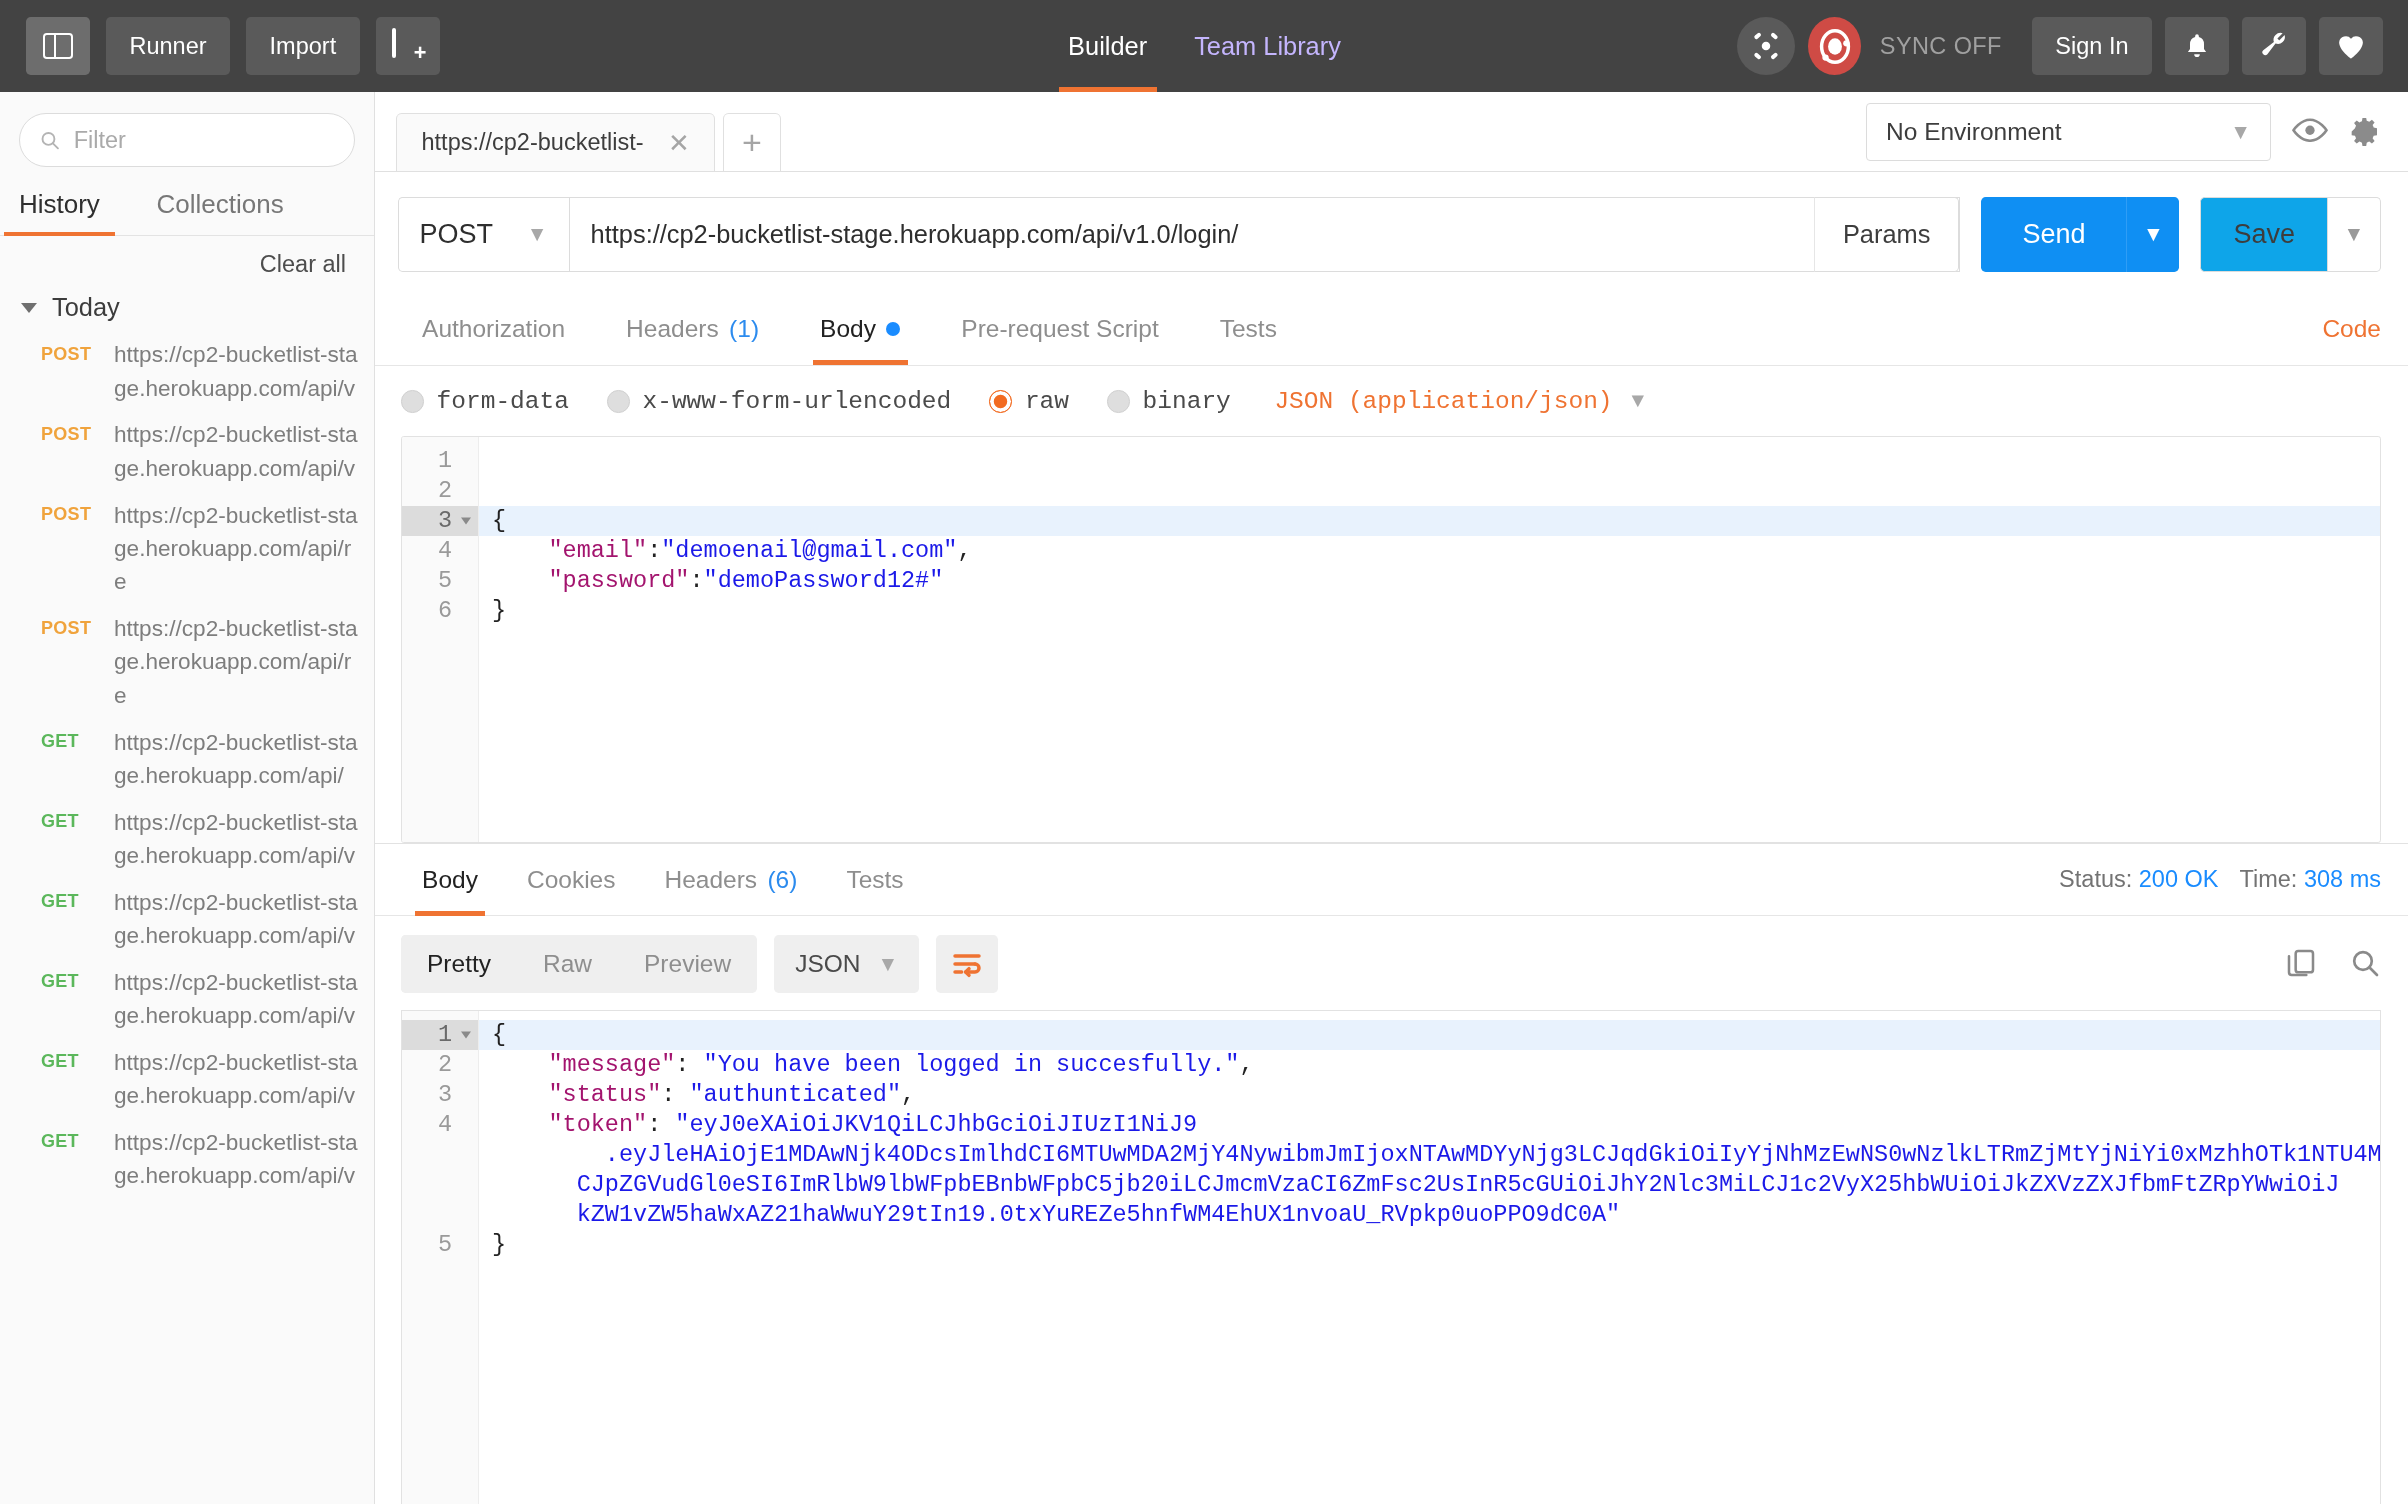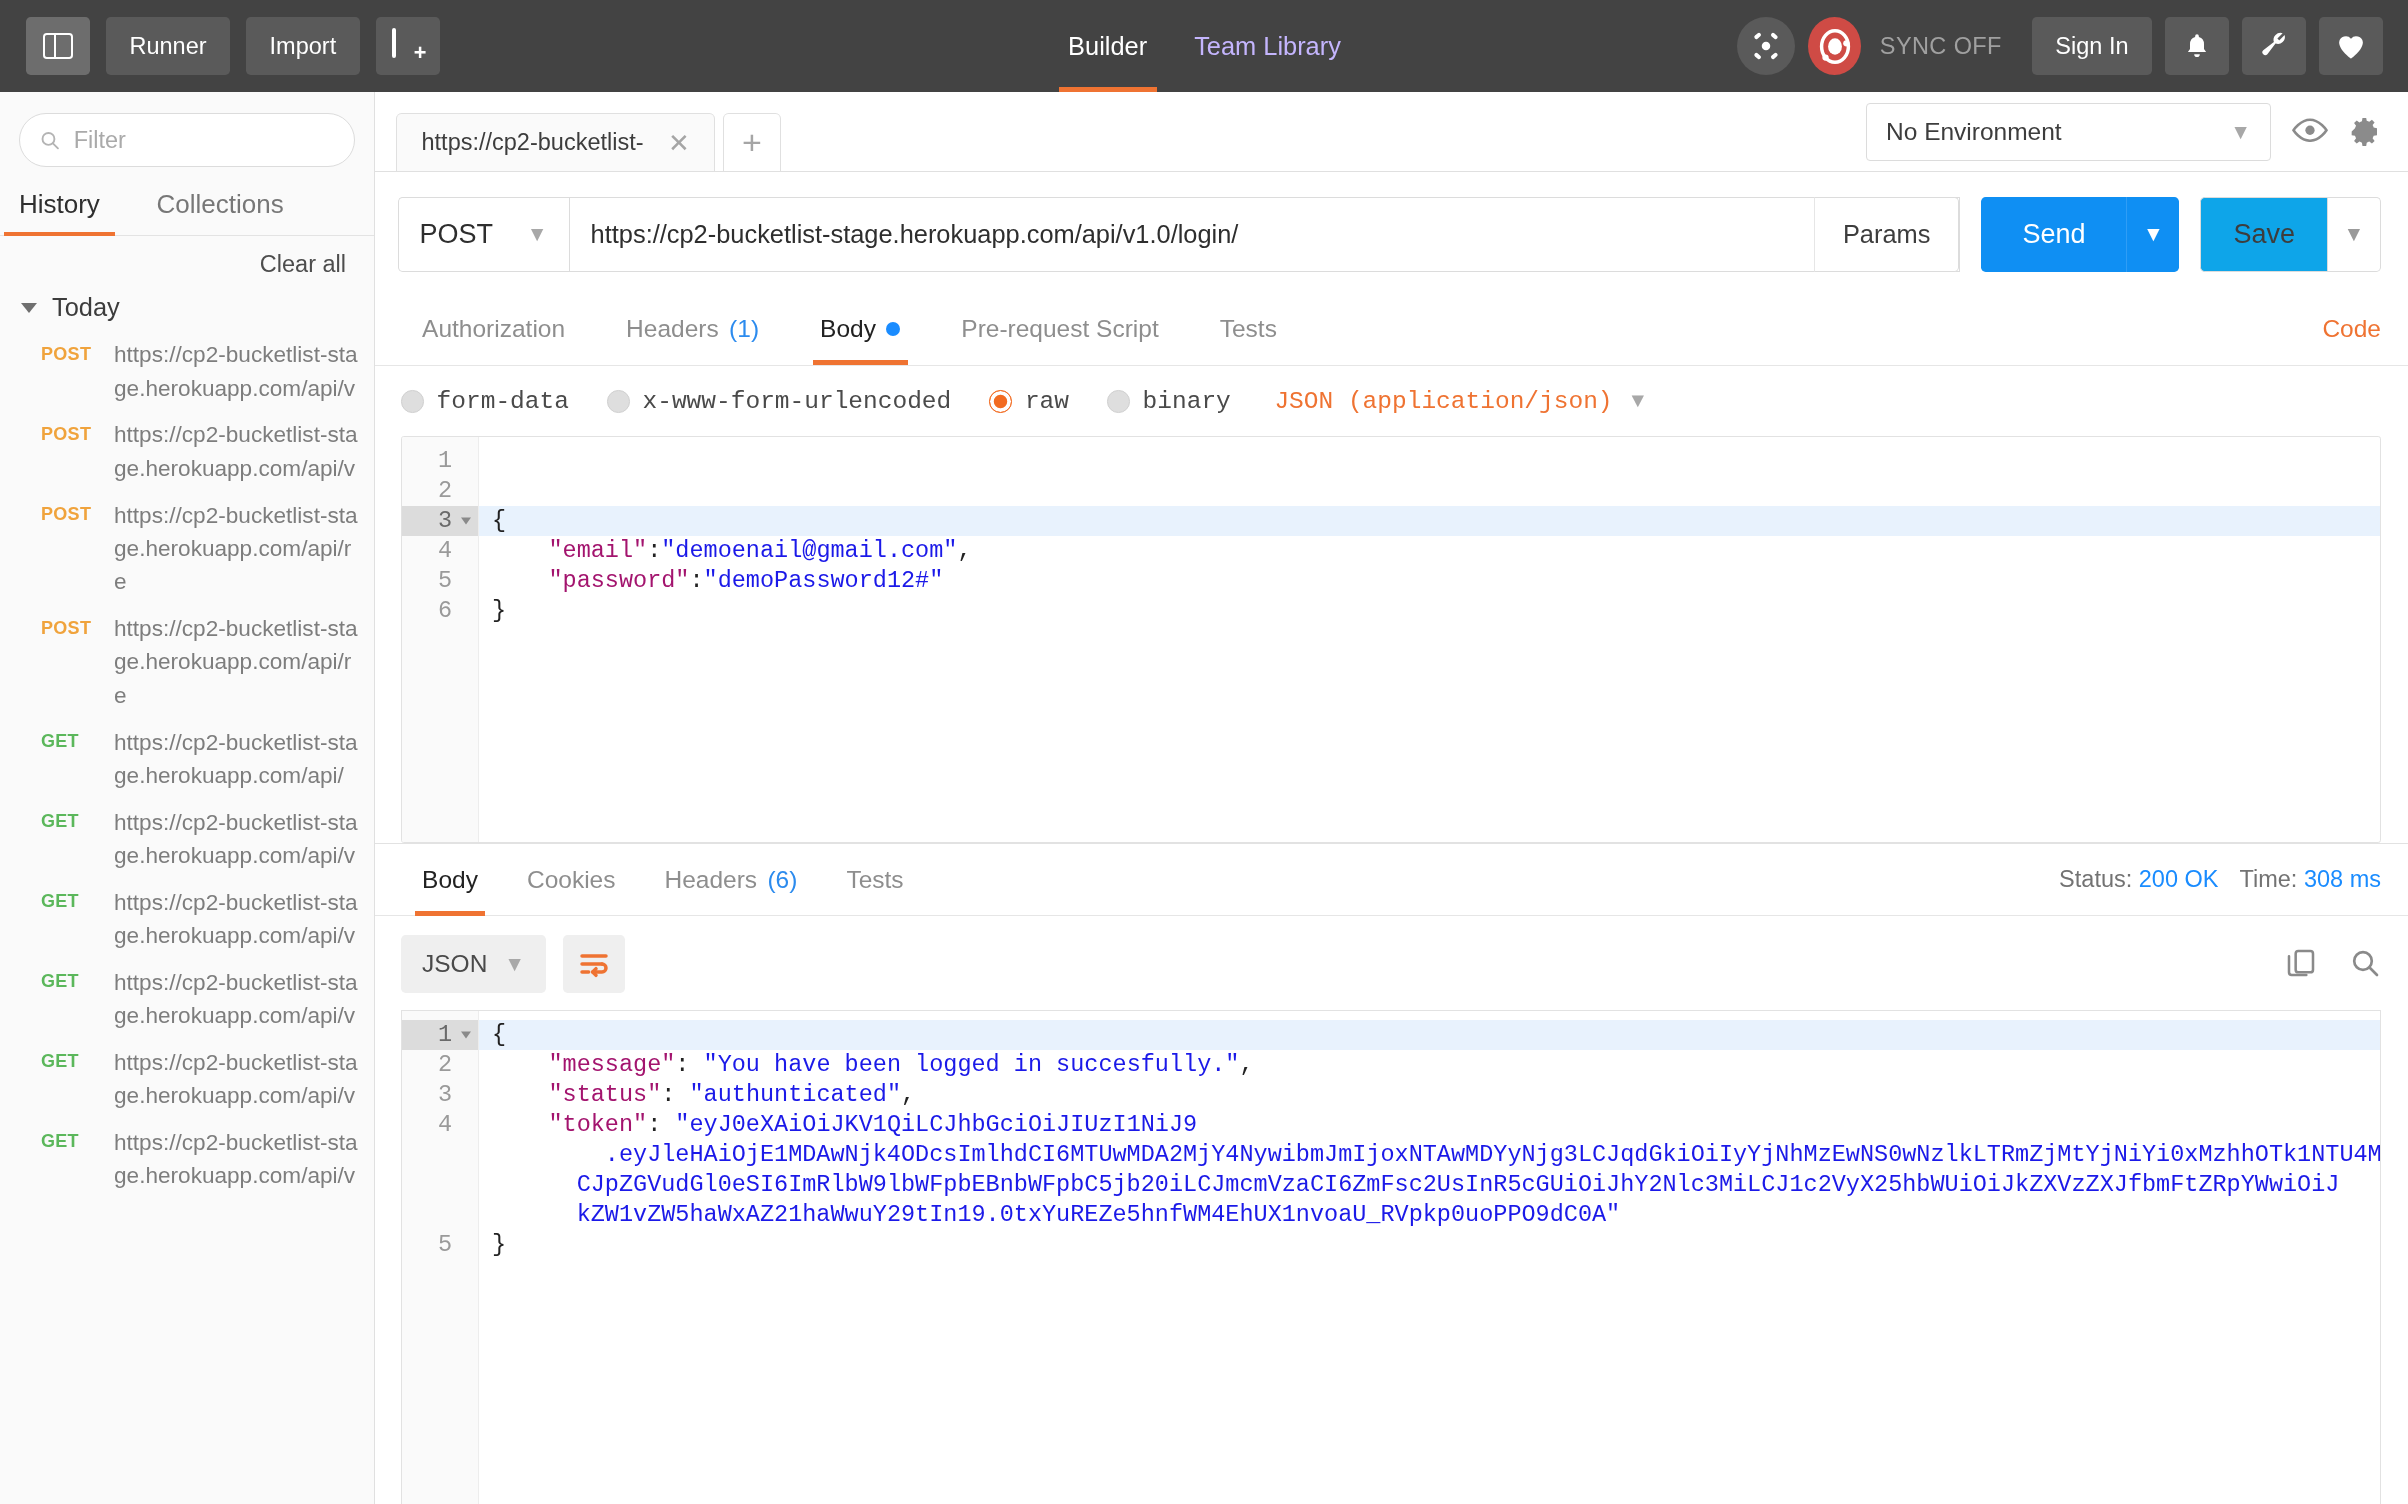--- a/index.html
+++ b/index.html
@@ -561,20 +561,25 @@
           <b>200 OK</b>
         </span>
         <span>
           <span>Time:</span>
           <b>308 ms</b>
         </span>
       </div>
     </div>
 
     <div class="resp-toolbar">
+      <div class="seg">
+        <div class="seg-item active">Pretty</div>
+        <div class="seg-item">Raw</div>
+        <div class="seg-item">Preview</div>
+      </div>
       <div class="mini-select">
         <span>JSON</span>
         <span class="chev">▼</span>
       </div>
       <div class="wrap-btn">
         <svg width="32" height="28" viewBox="0 0 24 20">
           <line x1="3" y1="4" x2="21" y2="4" stroke="#ef7332" stroke-width="2.6" stroke-linecap="round"></line>
           <line x1="3" y1="10" x2="18" y2="10" stroke="#ef7332" stroke-width="2.6" stroke-linecap="round"></line>
           <path d="M18 10a3 3 0 010 6h-7" fill="none" stroke="#ef7332" stroke-width="2.6" stroke-linecap="round"></path>
           <path d="M13.5 13.5L11 16l2.5 2.5" fill="none" stroke="#ef7332" stroke-width="2.6" stroke-linecap="round" stroke-linejoin="round"></path>

